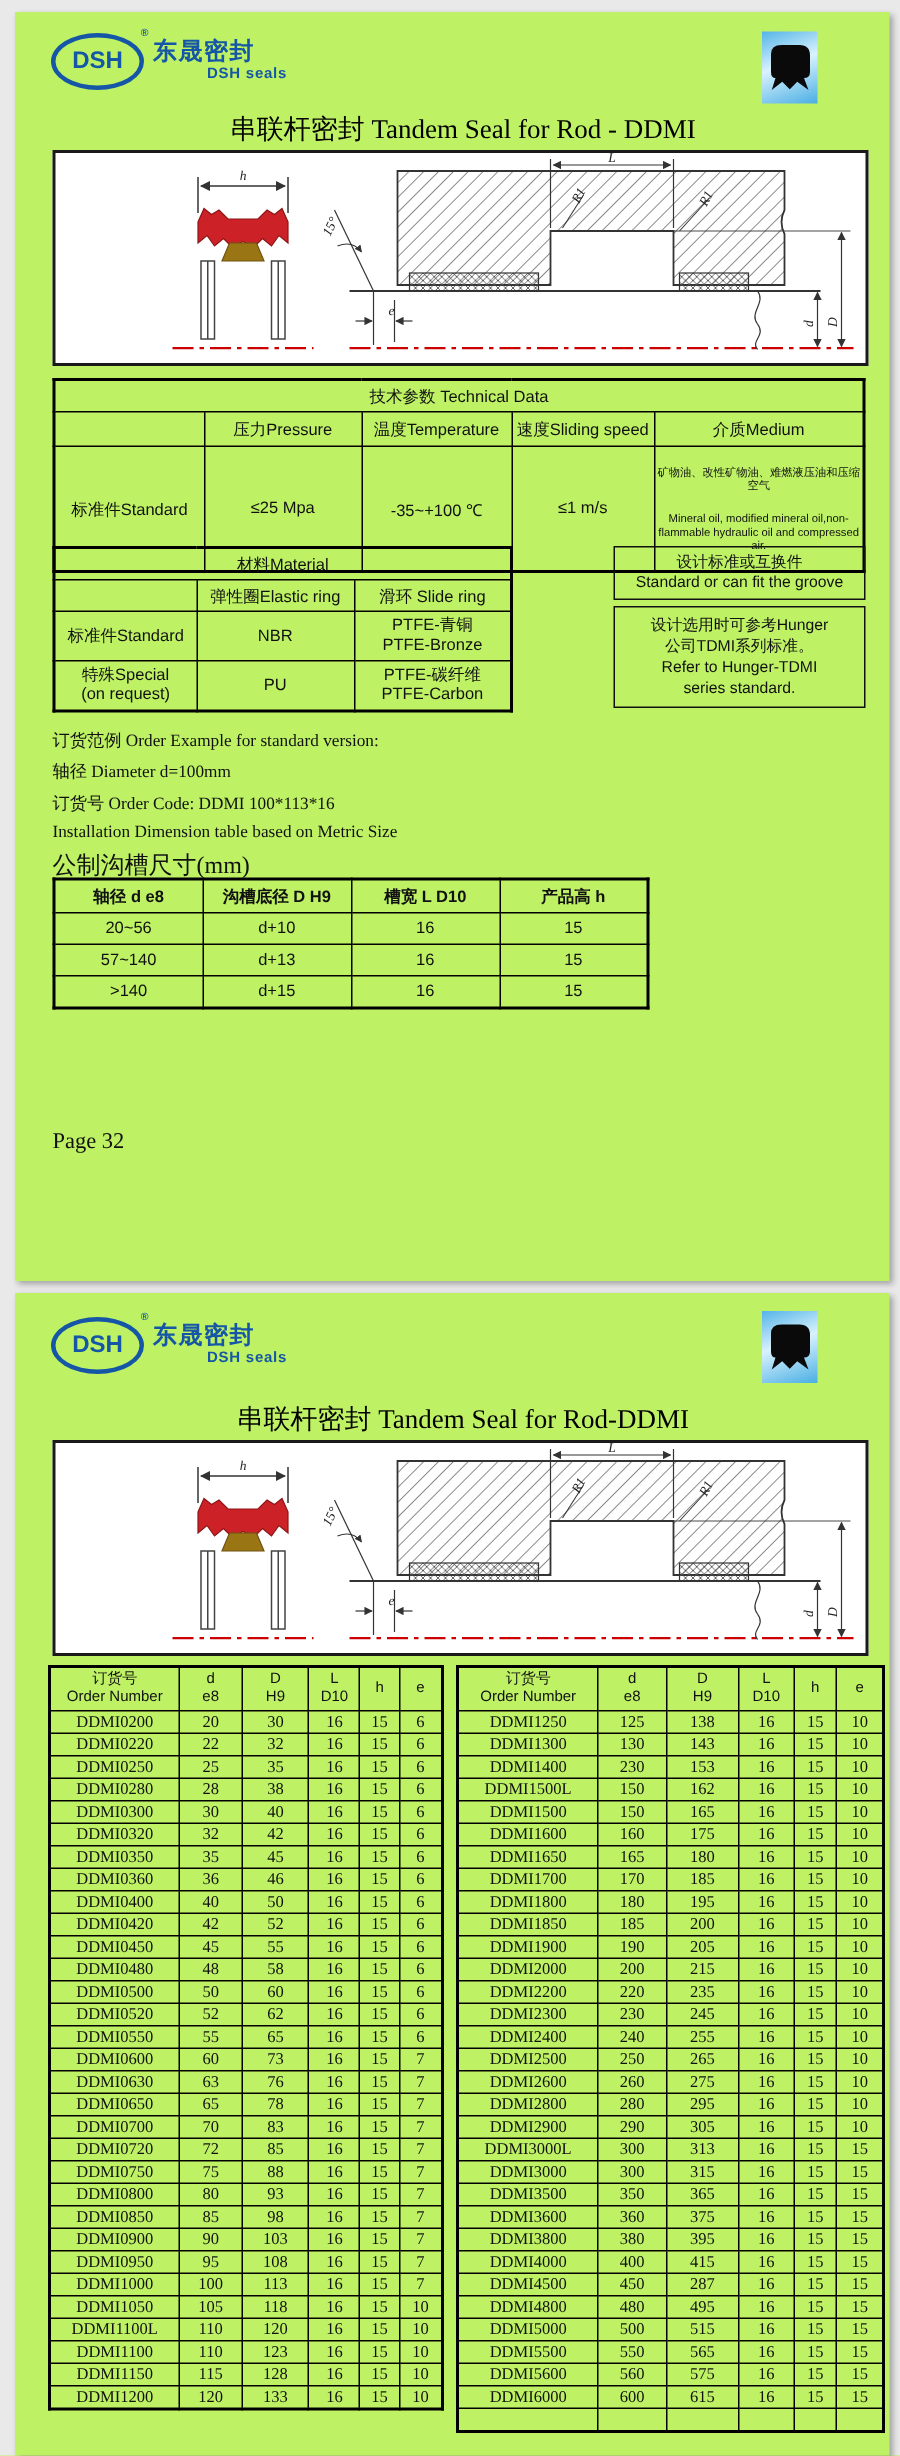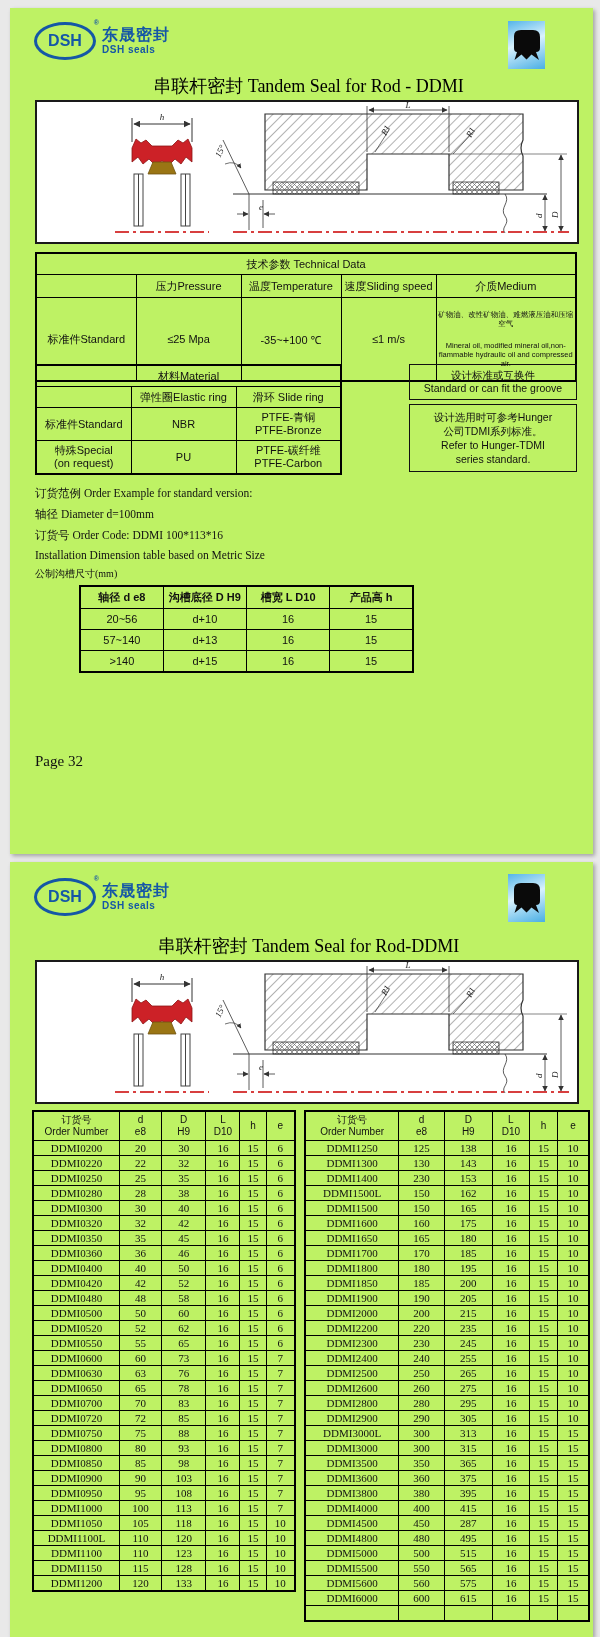--- a/index.html
+++ b/index.html
@@ -12,21 +12,21 @@
   #page2{top:862px;height:775px;}
 
   
   .logo{position:absolute;left:24px;top:14px;display:flex;align-items:center;gap:6px;}
   .logo-oval{position:relative;width:56px;height:32px;border:3px solid #1557a6;border-radius:50%;
     display:flex;align-items:center;justify-content:center;
     font-family:"Liberation Sans",sans-serif;font-weight:bold;font-size:16px;color:#1557a6;}
   .logo-reg{position:absolute;top:-6px;right:-6px;font-size:7px;color:#1557a6;}
   .logo-text{display:flex;flex-direction:column;line-height:1;color:#1557a6;font-family:"Liberation Sans",sans-serif;}
   .logo-cn{font-size:16px;font-weight:bold;letter-spacing:1px;}
-  .logo-en{font-size:10px;font-weight:bold;margin-top:2px;letter-spacing:.5px;}
+  .logo-en{font-size:10px;font-weight:bold;margin-top:2px;letter-spacing:.5px;margin-left:36px;}
   .seal-icon{position:absolute;left:498px;top:13px;width:37px;height:48px;
     background:linear-gradient(160deg,#54b4e8 0%,#d9f2fd 45%,#49aee4 100%);}
   .page-title{position:absolute;left:0;right:0;top:66px;text-align:center;font-size:18px;color:#000;padding-left:14px;}
 
   
   .diagram-box{position:absolute;left:25px;width:540px;height:140px;border:2px solid #1a1a1a;background:#fff;}
   #page1 .diagram-box{top:92px;}
   #page2 .diagram-box{top:98px;}
   .diag{width:100%;height:100%;display:block;}
   .diag text{font-family:"Liberation Serif",serif;font-style:italic;font-size:9px;fill:#222;}
@@ -51,24 +51,24 @@
 
   .design-box{position:absolute;left:399px;width:166px;border:1.5px solid #111;
     font-family:"Liberation Sans",sans-serif;display:flex;flex-direction:column;
     align-items:center;justify-content:center;text-align:center;}
   #design-box-1{top:356px;height:34px;font-size:10.5px;line-height:13px;}
   #design-box-2{top:396px;height:66px;font-size:10.5px;line-height:14px;}
 
   .order-line{position:absolute;left:25px;font-size:11.5px;}
   #order-line-1{top:478px;} #order-line-2{top:499px;} #order-line-3{top:520px;}
   #metric-title-1{position:absolute;left:25px;top:541px;font-size:11.5px;}
-  #metric-title-2{position:absolute;left:25px;top:559px;font-size:10px;}
-
-  .metric-table{position:absolute;left:25px;top:577px;width:335px;border:2px solid #000;
-    font-family:"Liberation Sans",sans-serif;font-size:11px;margin-left:44px;}
+  #metric-title-2{position:absolute;left:25px;top:559px;font-size:16px;}
+
+  .metric-table{position:absolute;left:25px;top:577px;width:398px;border:2px solid #000;
+    font-family:"Liberation Sans",sans-serif;font-size:11px;}
   .metric-table th{height:21px;font-weight:bold;}
   .metric-table td{height:20px;}
 
   .page-label{position:absolute;left:25px;top:745px;font-size:15px;}
 
   
   .size-table{position:absolute;top:248px;border:2px solid #000;}
   #size-table-left{left:22px;width:264px;}
   #size-table-right{left:294px;width:286px;}
   .size-table th{height:28px;font-family:"Liberation Sans",sans-serif;font-weight:normal;
@@ -457,20 +457,28 @@
         </tr>
         <tr>
           <td>DDMI0420</td>
           <td>42</td>
           <td>52</td>
           <td>16</td>
           <td>15</td>
           <td>6</td>
         </tr>
         <tr>
+          <td>DDMI0450</td>
+          <td>45</td>
+          <td>55</td>
+          <td>16</td>
+          <td>15</td>
+          <td>6</td>
+        </tr>
+        <tr>
           <td>DDMI0480</td>
           <td>48</td>
           <td>58</td>
           <td>16</td>
           <td>15</td>
           <td>6</td>
         </tr>
         <tr>
           <td>DDMI0500</td>
           <td>50</td>

